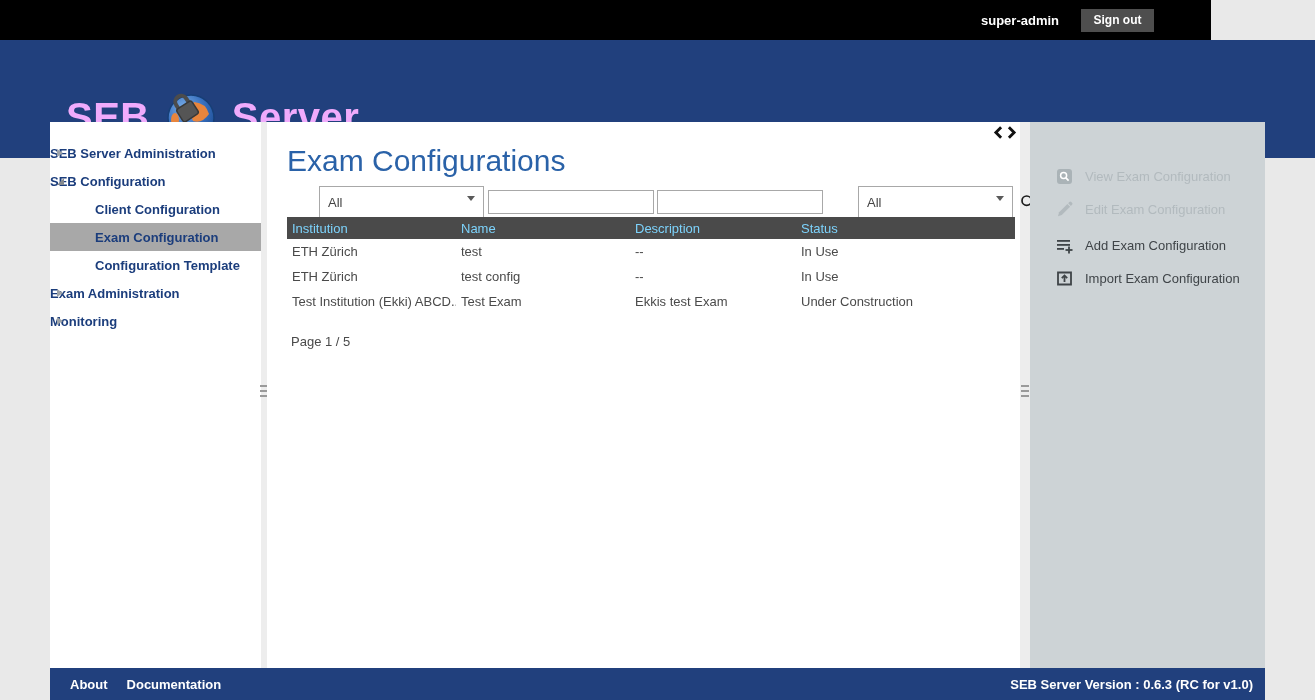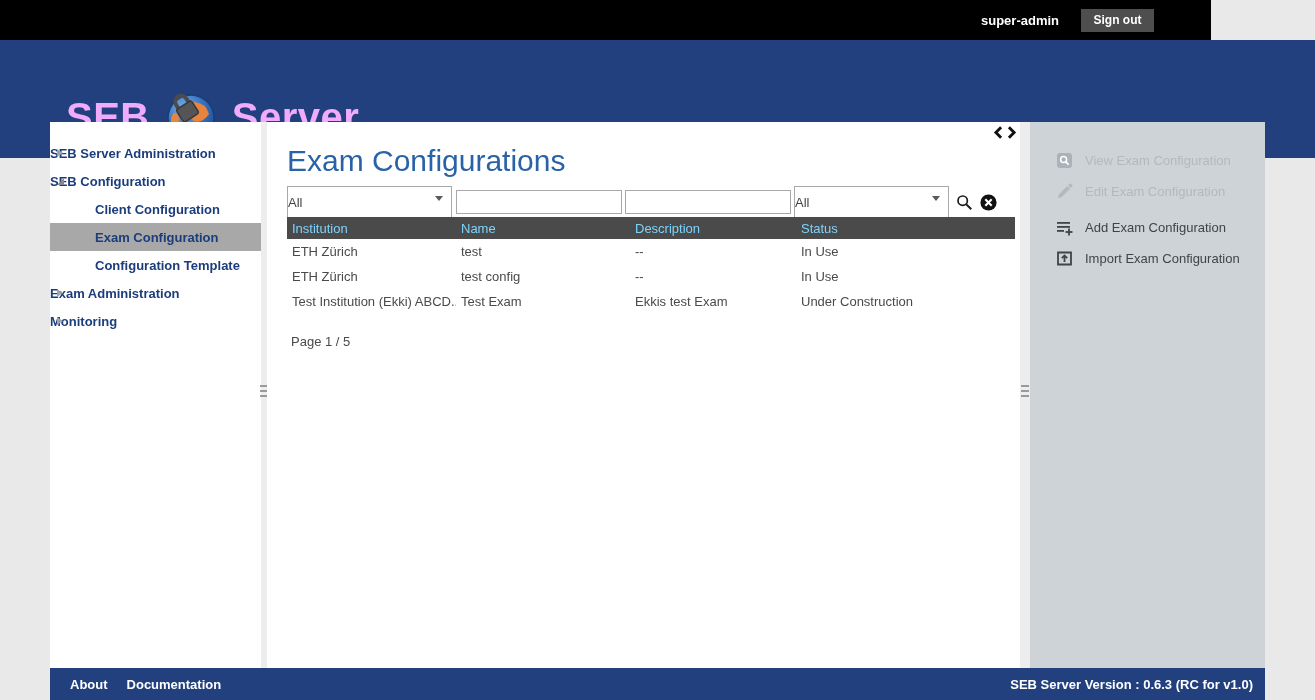--- a/index.html
+++ b/index.html
@@ -62,22 +62,22 @@
   .panel-chevrons { position:absolute; right:3px; top:4px; display:flex; gap:2px; }
   .panel-chevrons svg { cursor:pointer; }
   .page-title {
     position:absolute; left:20px; top:22px;
     font-size:30px; color:#2a62a8;
   }
   
   .filter-row { position:absolute; left:20px; top:64px; display:flex; align-items:center; }
   .combo {
     height:32px; background:#fff; border:1px solid #a8a8a8;
-    display:flex; align-items:center; padding-left:0; position:relative;
-    font-size:13px; color:#444; cursor:pointer;
+    display:flex; align-items:center; padding-left:8px; position:relative;
+    font-size:13px; color:#444; cursor:pointer;margin-left:32px;
   }
   .combo-1 { width:165px; margin-right:4px; }
   .combo-2 { width:155px; }
   .combo-arrow {
     position:absolute; right:8px; top:9px; width:0; height:0;
     border-top:5px solid #5a5a5a; border-left:4px solid transparent; border-right:4px solid transparent;
   }
   .filter-input {
     width:166px; height:24px; border:1px solid #a8a8a8; margin-right:3px;
     font-size:13px; color:#444; padding:0 5px; outline:none;
@@ -91,21 +91,21 @@
   .tr { display:flex; height:25px; align-items:center; cursor:pointer; }
   .td { color:#4a4a4a; font-size:13px; padding-left:5px; white-space:nowrap; overflow:hidden; }
   .c0 { width:169px; } .c1 { width:174px; } .c2 { width:166px; } .c3 { width:219px; }
   .pagination { position:absolute; left:24px; top:212px; font-size:13px; color:#4a4a4a; }
   
   .action-panel {
     position:absolute; left:1030px; top:122px; width:235px; height:546px;
     background:#cdd3d6; padding-top:30px;
   }
   .action-item {
-    display:flex; align-items:center; margin:0 0 14px 26px; font-size:13px; height:17px;
+    display:flex; align-items:center; margin:16px 0 14px 26px; font-size:13px; height:17px;
   }
   .action-item .a-icon { width:17px; height:17px; margin-right:12px; flex:none; }
   .action-item.disabled { color:#b2babe; cursor:default; }
   .action-item.enabled { color:#3f4448; cursor:pointer; }
   .action-item.group-gap { margin-top:19px; }
   
   .footer {
     position:absolute; left:50px; top:668px; width:1215px; height:32px;
     background:#21407d; display:flex; align-items:center;
     color:#fff; font-size:13px; font-weight:bold;

